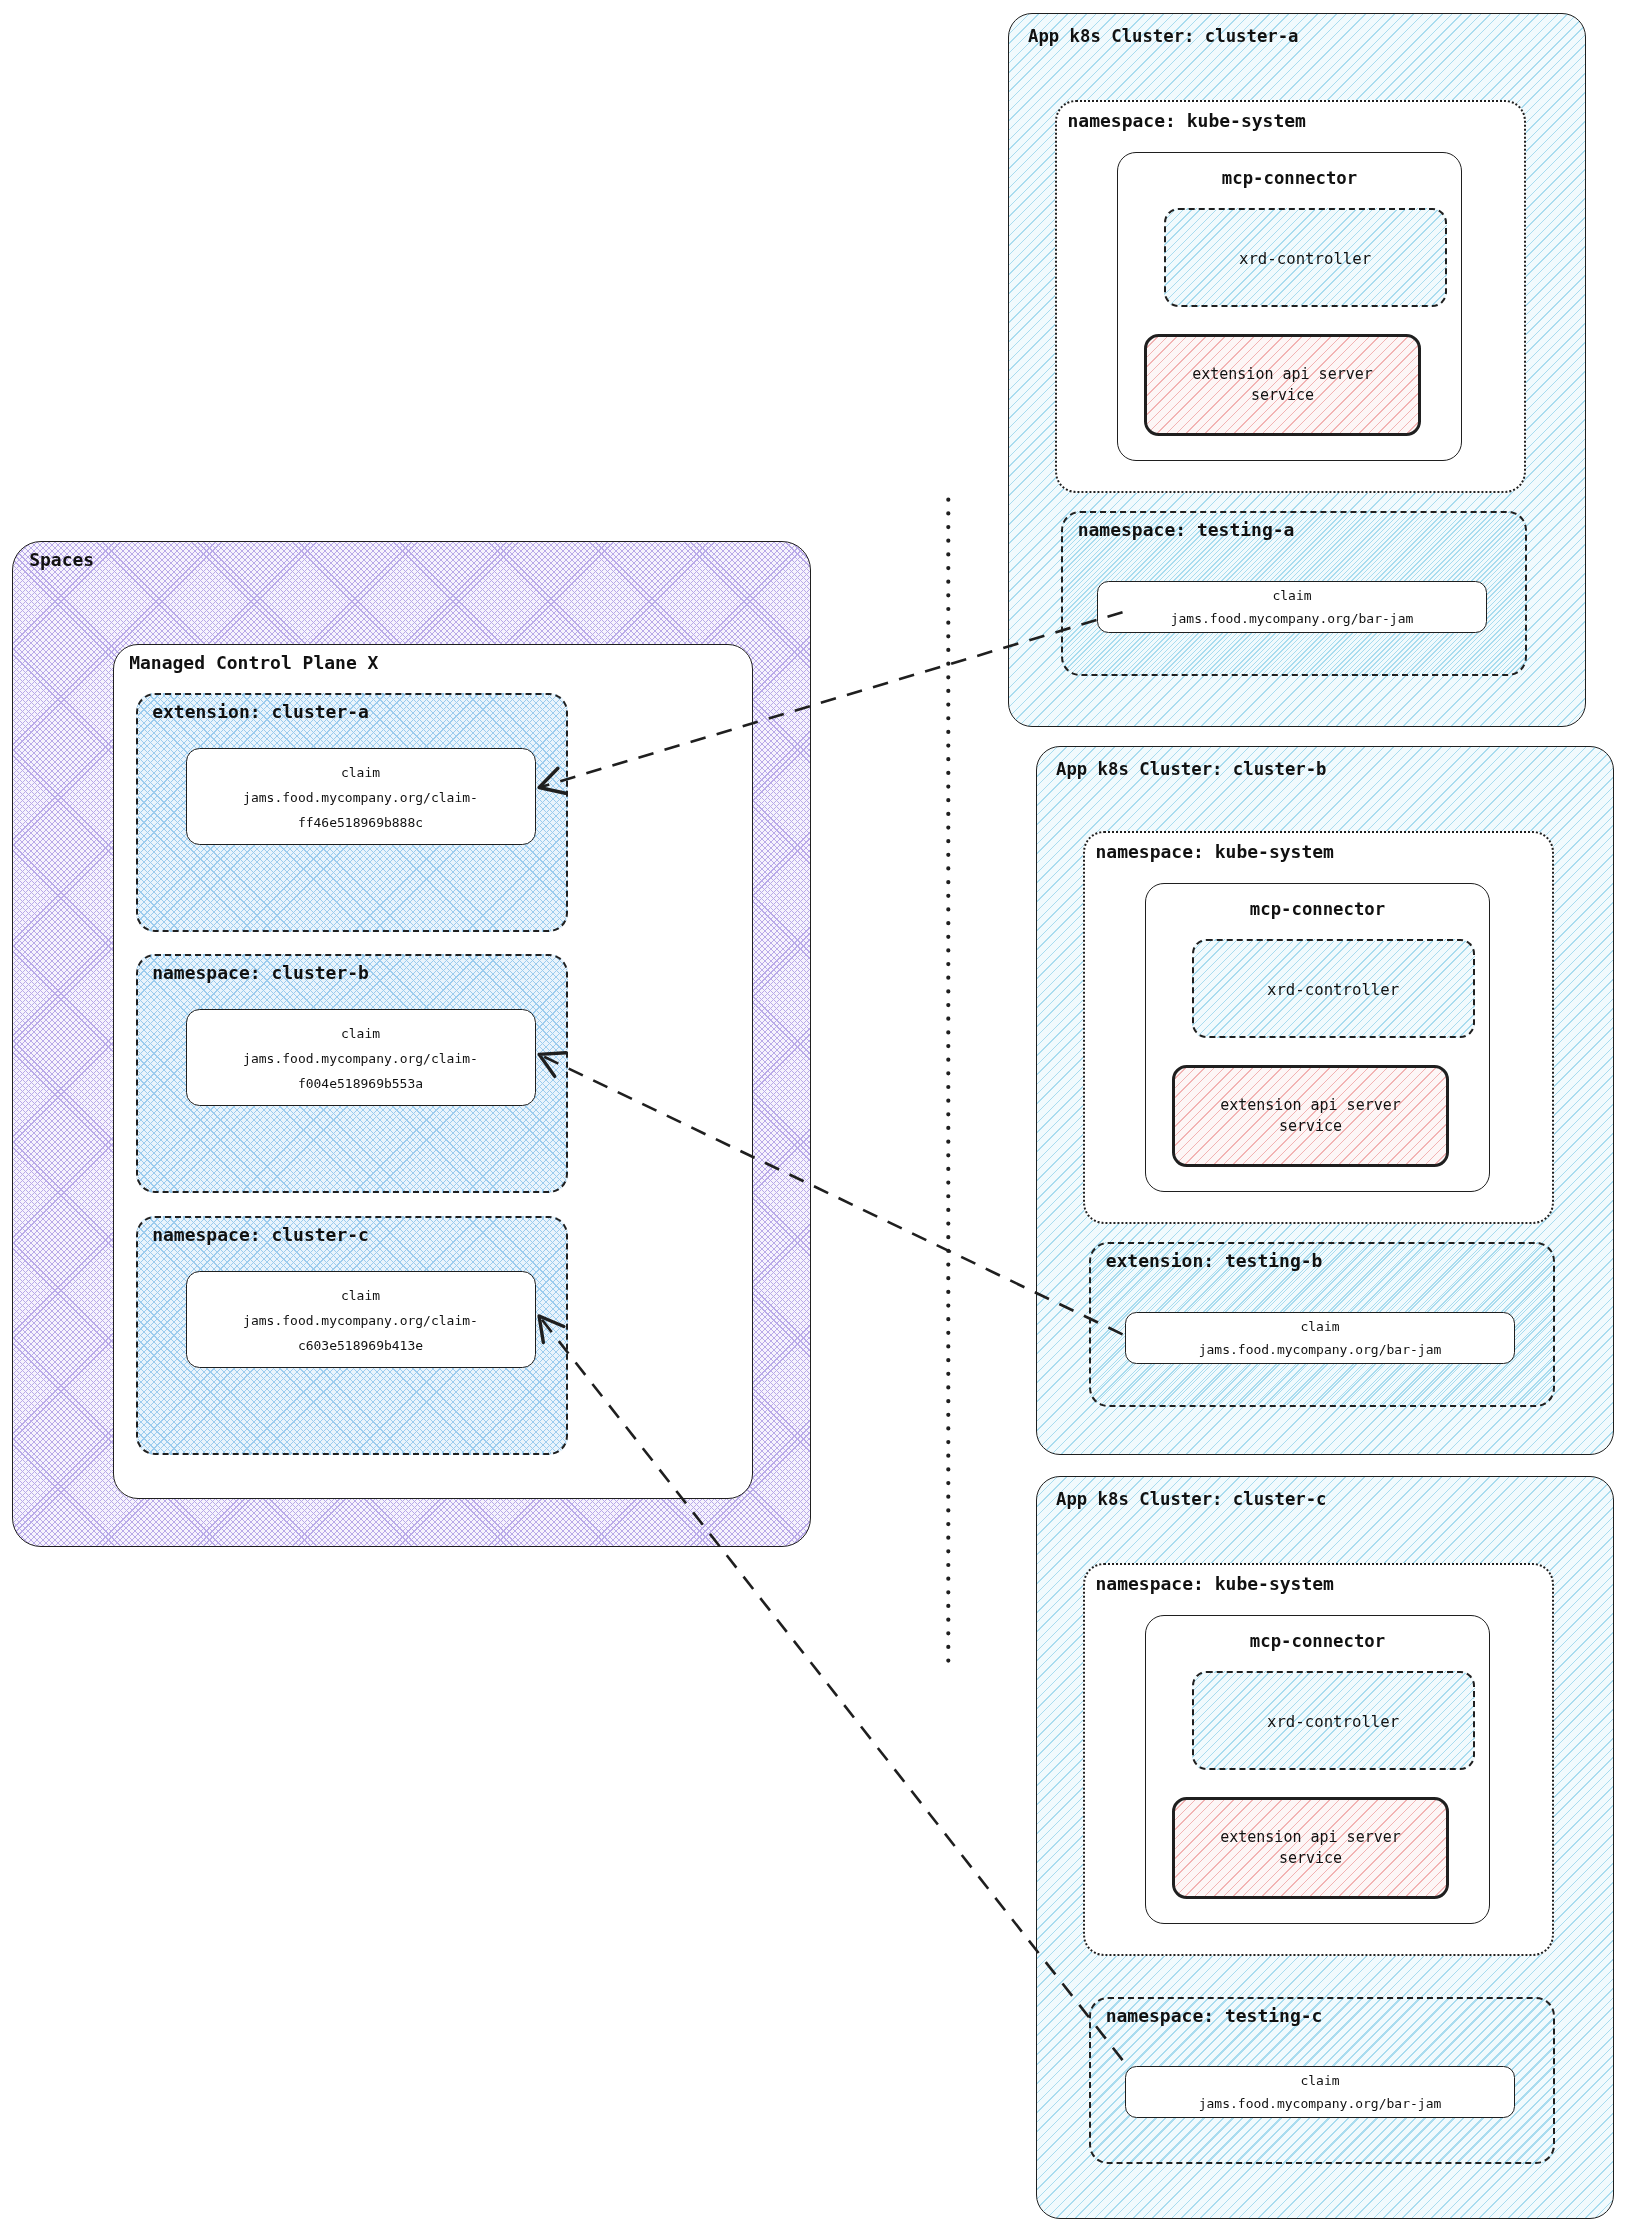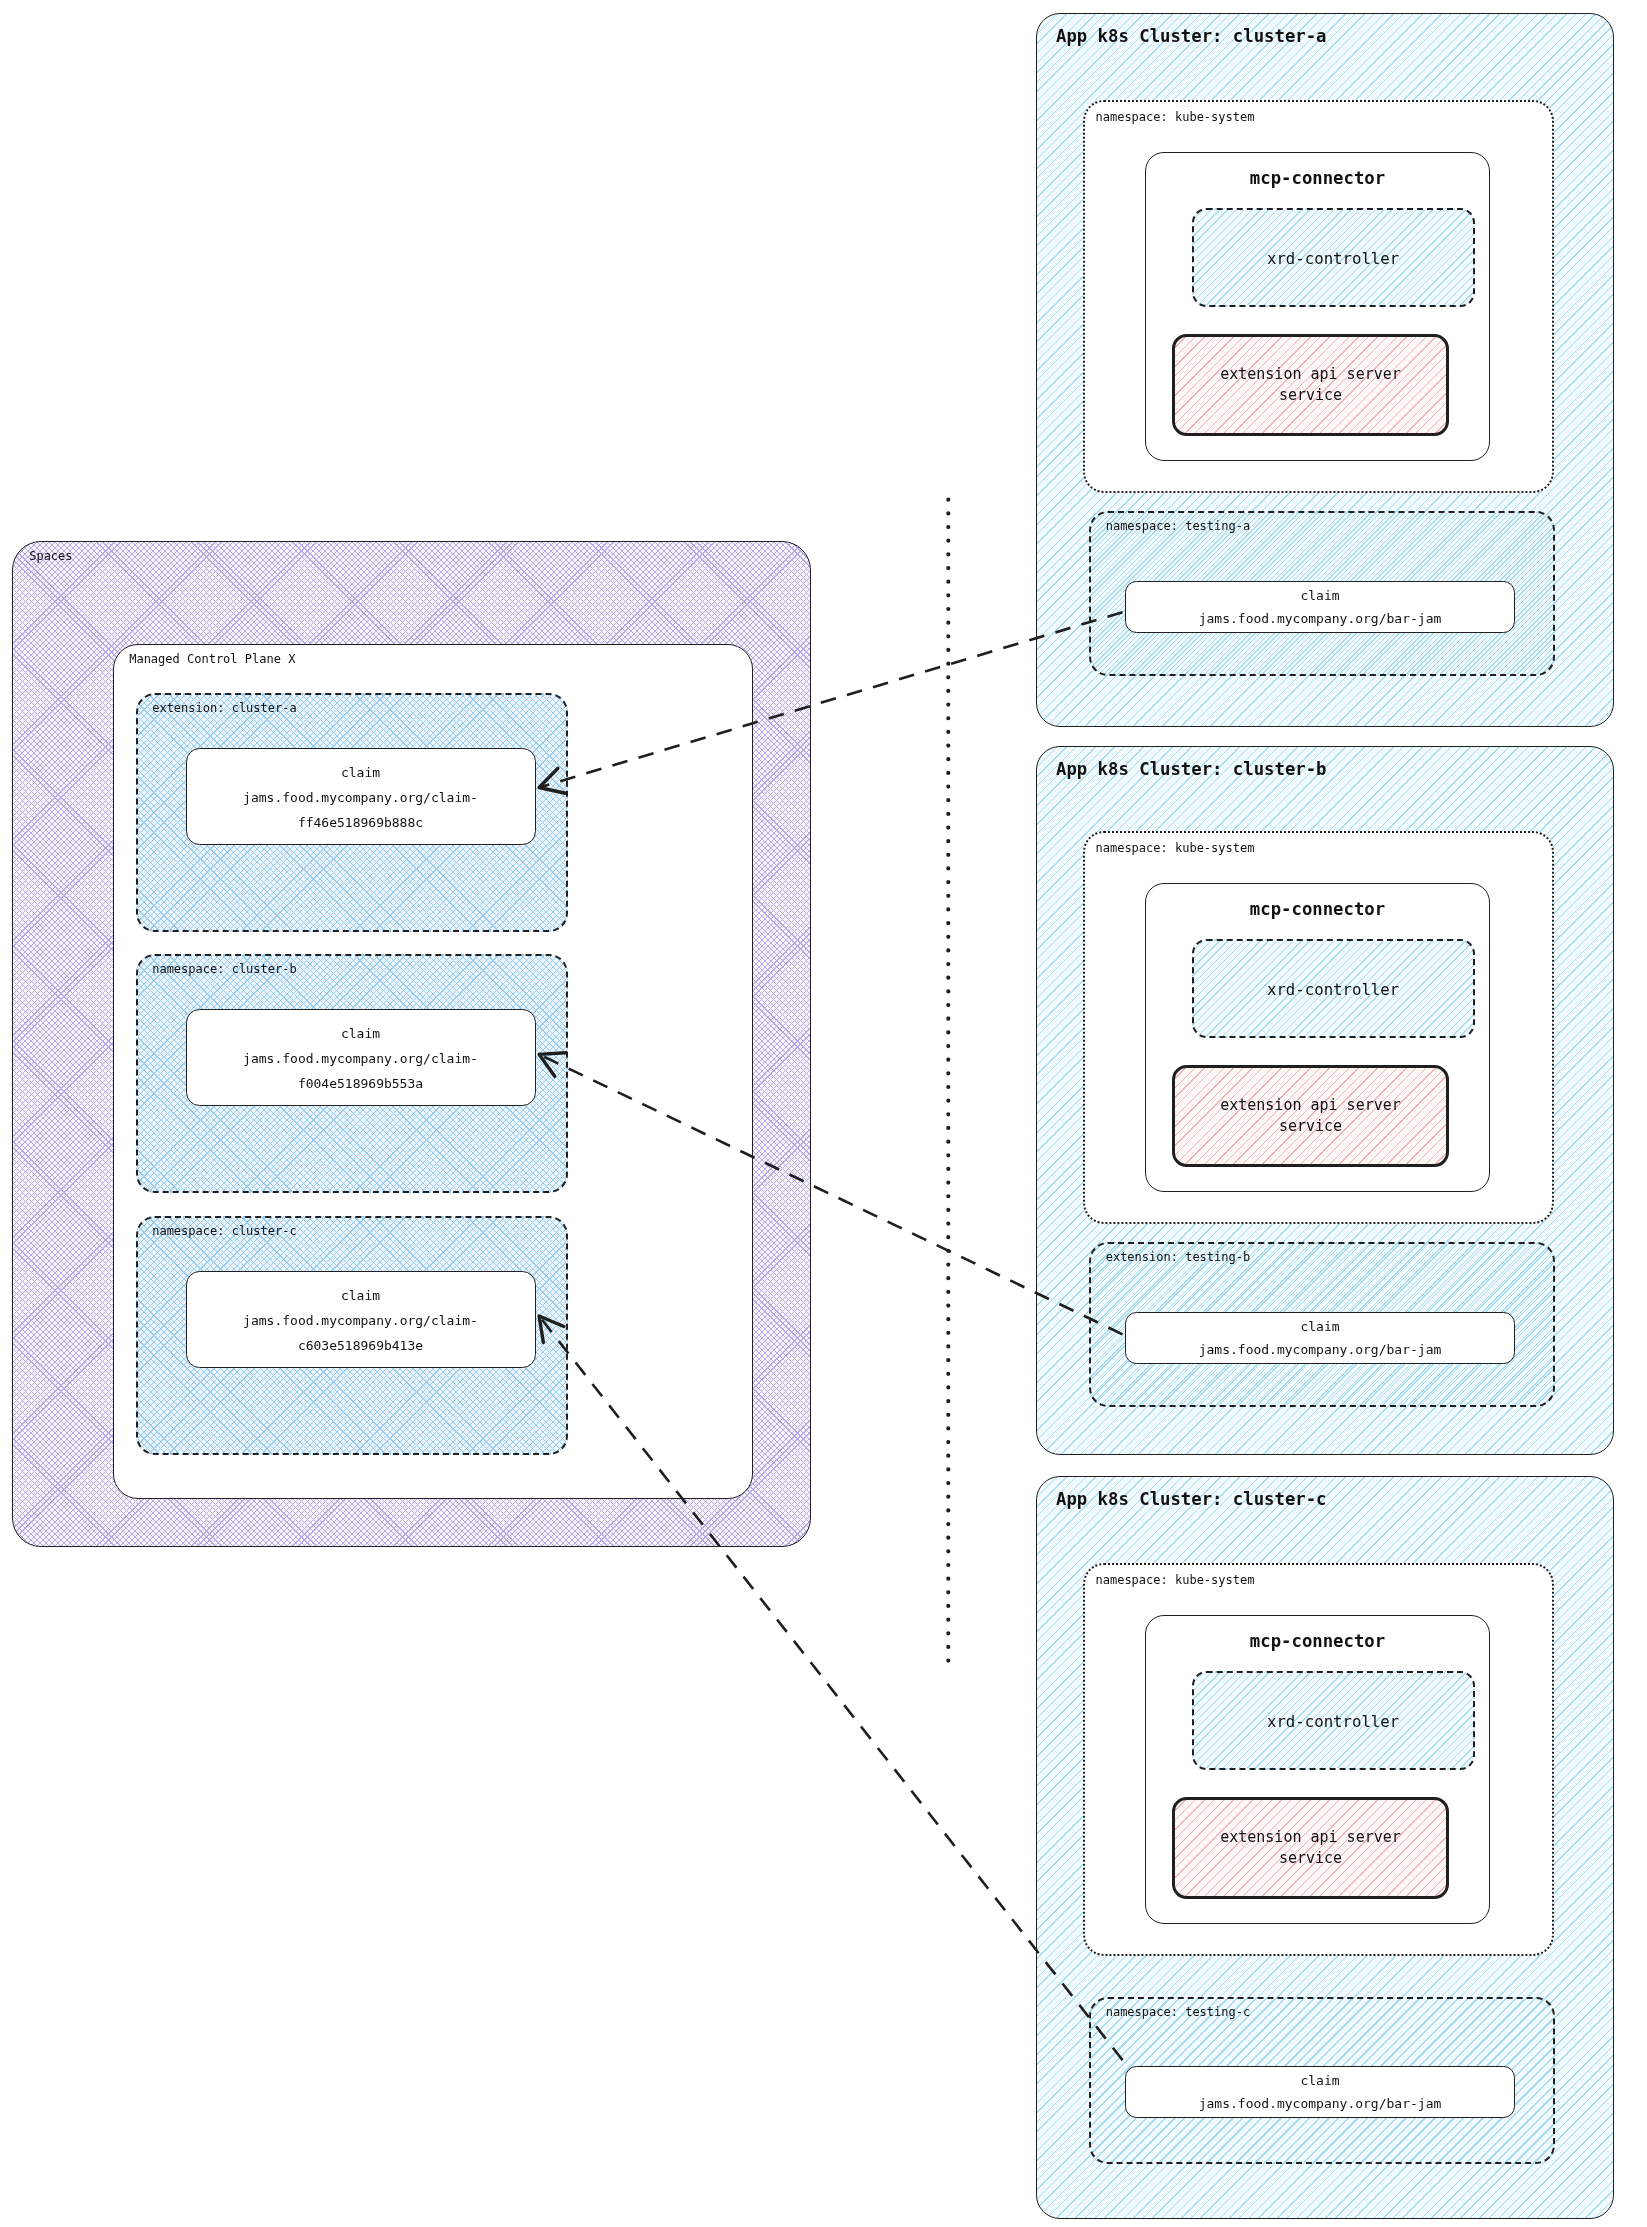--- a/index.html
+++ b/index.html
@@ -48,21 +48,21 @@
       repeating-linear-gradient(45deg,var(--blue-cross-line) 0px,var(--blue-cross-line) 0.8px,transparent 0.8px,transparent 4.7px),
       repeating-linear-gradient(135deg,var(--blue-cross-line) 0px,var(--blue-cross-line) 0.8px,transparent 0.8px,transparent 4.7px);
   }
   .hatch-diag-pink{
     background-color:var(--pink-bg);
     background-image:repeating-linear-gradient(135deg,var(--pink-line) 0px,var(--pink-line) 1px,transparent 1px,transparent 6.8px);
   }
 
   .corner-label{
     position:absolute;left:14.7px;top:6.3px;
-    font-size:12px;font-weight:normal;white-space:nowrap;letter-spacing:0;
+    font-size:18px;font-weight:bold;white-space:nowrap;letter-spacing:0;
   }
   .title-label{
     position:absolute;left:19px;top:11.5px;
     font-size:17.3px;font-weight:bold;white-space:nowrap;
   }
   .center-title{
     position:absolute;left:0;right:0;top:14.7px;text-align:center;
     font-size:17.3px;font-weight:bold;white-space:nowrap;
   }
   .center-text{
@@ -116,21 +116,21 @@
             <div>claim</div>
             <div>jams.food.mycompany.org/claim-</div>
             <div>c603e518969b413e</div>
           </div>
         </div>
       </div>
 
     </div>
   </div>
 
-  <div class="box solid hatch-diag-blue" style="left:1036px;top:13px;width:578px;height:714px;border-radius:24px;padding-left:12px;">
+  <div class="box solid hatch-diag-blue" style="left:1008px;top:13px;width:578px;height:714px;border-radius:24px;padding-left:12px;">
     <div class="title-label">App k8s Cluster: cluster-a</div>
 
     <div class="box dotted white-bg" style="left:46px;top:86px;width:471px;height:393px;border-radius:21px;">
       <div class="corner-label" style="left:10.5px;top:8.4px;">namespace: kube-system</div>
 
       <div class="box solid white-bg" style="left:60px;top:50px;width:345px;height:309px;border-radius:19px;">
         <div class="center-title">mcp-connector</div>
 
         <div class="box dashed hatch-diag-blue-dense" style="left:23.6px;top:55px;width:283px;height:99px;border-radius:14.7px;">
           <div class="center-text">xrd-controller</div>

